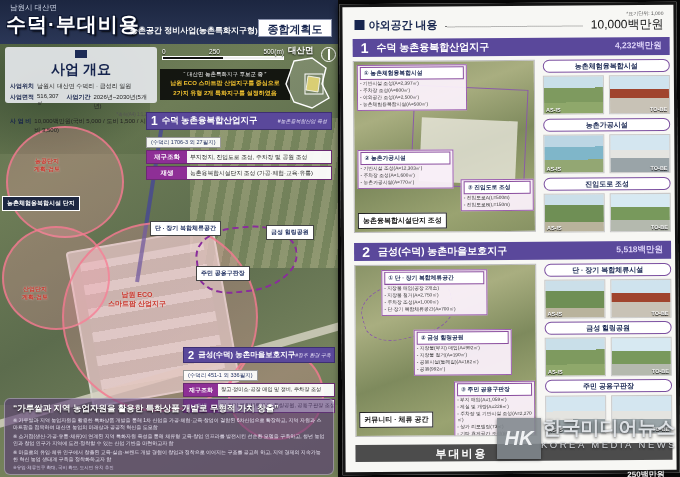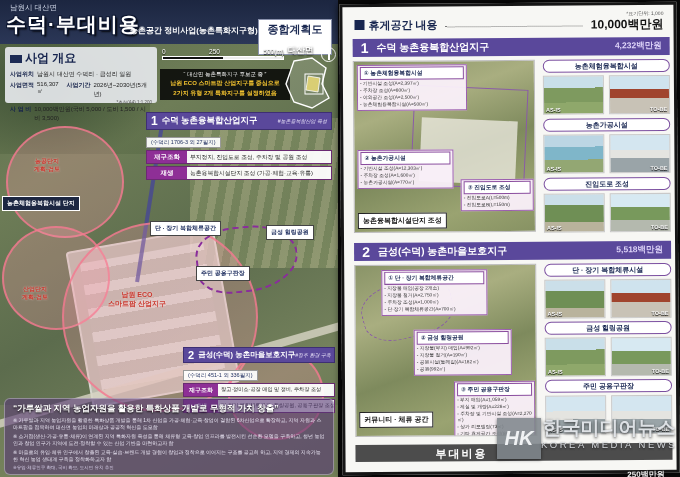--- a/index.html
+++ b/index.html
@@ -11,26 +11,26 @@
   #lp{position:absolute;left:0;top:0;width:338px;height:477px;overflow:hidden;
       background:linear-gradient(150deg,#5a6a4a 0%,#6e7d57 30%,#5c6c4d 55%,#74815c 80%,#66754f 100%);}
   .patch{position:absolute;}
   .circle{position:absolute;border:2px solid rgba(242,120,142,.8);background:rgba(250,160,175,.26);border-radius:50%;}
   #lp-header{position:absolute;left:0;top:0;width:338px;height:44px;
       background:linear-gradient(180deg,#1c2640,#2b3757);}
   .lp-region{position:absolute;left:10px;top:3px;font-size:7.5px;color:#cdd5e6;}
   .lp-title{position:absolute;left:6px;top:11px;font-size:20px;font-weight:bold;color:#fff;letter-spacing:1px;
       text-shadow:1px 1px 0 #0e1730,-1px 1px 0 #0e1730,1px -1px 0 #0e1730,-1px -1px 0 #0e1730,2px 2px 2px #000;}
   .lp-sub{position:absolute;left:130px;top:25px;font-size:8px;font-weight:bold;color:#fff;}
-  .lp-badge{position:absolute;left:258px;top:19px;width:74px;height:36px;background:#fff;color:#1c2a52;
+  .lp-badge{position:absolute;left:258px;top:19px;width:74px;height:18px;background:#fff;color:#1c2a52;
       font-size:11px;font-weight:bold;text-align:center;line-height:19px;border:1px solid #8a92ad;}
   
   #ovbox{position:absolute;left:5px;top:47px;width:152px;height:56px;background:rgba(233,235,240,.9);
       border-radius:3px;padding:3px 5px;color:#15224a;}
-  .ov-title{font-size:12px;font-weight:bold;color:#16244e;display:flex;align-items:center;gap:3px;}
+  .ov-title{font-size:14px;font-weight:bold;color:#16244e;display:flex;align-items:center;gap:3px;flex-direction:column;}
   .ov-sq{display:inline-block;width:12px;height:8px;background:#1d2b55;}
   .ov-row{font-size:6px;margin-top:2.5px;color:#222;display:flex;gap:3px;}
   .ov-lab{font-weight:bold;color:#15224a;white-space:nowrap;}
   .ov-note{font-size:4.5px;color:#555;text-align:right;margin-top:1px;}
   
   #scalebar{position:absolute;left:162px;top:48px;width:122px;}
   .sb-labels{display:flex;justify-content:space-between;font-size:6.5px;color:#fff;text-shadow:0 1px 1px #000;}
   .sb-bar{height:4px;border:1px solid #fff;background:linear-gradient(90deg,#111 0 50%,#eee 50%);margin-top:1px;}
   
   #notebox{position:absolute;left:160px;top:69px;width:130px;background:rgba(5,5,5,.85);padding:2px 3px;text-align:center;}
@@ -63,21 +63,21 @@
   #lp-note .b::before{content:"※ ";}
   #lp-note .f{font-size:4.5px;color:#d8d0ea;margin-top:1.5px;}
 
   
   #rp{position:absolute;left:341px;top:3px;width:337px;height:471px;background:#f7f7f4;border:3px solid #161616;
       transform:rotate(-0.4deg);box-shadow:0 0 8px #000;}
   .rp-sq{position:absolute;left:12px;top:13px;width:10px;height:10px;background:#17254e;}
   .rp-htitle{position:absolute;left:26px;top:11px;font-size:11px;font-weight:bold;color:#17254e;}
   .rp-dots{position:absolute;left:102px;top:20px;width:138px;border-bottom:1.5px dotted #777;}
   .rp-unit{position:absolute;right:10px;top:5px;font-size:5px;color:#555;}
-  .rp-total{position:absolute;right:10px;top:11px;font-size:12px;font-weight:bold;color:#111;text-align:right;}
+  .rp-total{position:absolute;right:10px;top:11px;font-size:12px;font-weight:normal;color:#111;text-align:right;}
   .sec-bar{position:absolute;left:10px;width:317px;height:18px;background:#5a489b;display:flex;align-items:center;color:#fff;}
   .sec-num{font-size:14px;font-weight:bold;margin:0 8px 0 8px;}
   .sec-title{font-size:10px;font-weight:bold;}
   .sec-amt{margin-left:auto;padding-right:8px;font-size:8.5px;font-weight:bold;color:#ddd3f8;}
   .rmap{position:absolute;left:10px;width:182px;height:172px;overflow:hidden;border:1px solid #bbb;
       background:linear-gradient(160deg,#8a9468 0%,#a9ae80 28%,#7e8a5d 55%,#9aa371 80%,#879263 100%);}
   .site-outline{position:absolute;border:1.5px solid #8a5aa8;}
   .site-pad{position:absolute;background:rgba(240,238,230,.75);}
   .co{position:absolute;background:rgba(250,240,250,.95);border:1px solid #9b5fae;padding:1px 2px 2px 2px;}
   .co-t{background:#fff;border:1px solid #8a4d9e;color:#162450;font-size:5.8px;font-weight:bold;padding:1px 3px;white-space:nowrap;}
@@ -231,21 +231,21 @@
       <div class="t">“가루쌀과 지역 농업자원을 활용한 특화상품 개발로 무형적 가치 창출”</div>
       <div class="b">가루쌀과 지역 농업자원을 활용한 특화상품 개발을 통해 1차 산업을 가공·체험·교육·창업이 결합된 6차산업으로 확장하고, 지역 자원과 스마트팜을 접목하여 대산면 농업의 미래상과 공공적 혁신을 도모함</div>
       <div class="b">소거점(생산·가공·유통·체류)이 연계된 지역 특화자원 육성을 통해 체류형 교육·창업 인프라를 발전시킨 선순환 모델을 구축하고, 청년 농업인과 창업 인구가 지역에 도전·정착할 수 있는 산업 기반을 마련하고자 함</div>
       <div class="b">마을로의 유입·체류 인구에서 창출된 교육·실습·브랜드 개발 경험이 창업과 정착으로 이어지는 구조를 공고히 하고, 지역 경제의 지속가능한 혁신 농업 생태계 구축을 정착화하고자 함</div>
       <div class="f">※유입·체류인구 확대, 국비 확보, 도시민 유치 추진</div>
     </div>
   </div>
 
   <div id="rp">
     <span class="rp-sq"></span>
-    <span class="rp-htitle">휴게공간 내용</span>
+    <span class="rp-htitle">야외공간 내용</span>
     <span class="rp-dots"></span>
     <span class="rp-unit">*표기단위: 1,000</span>
     <span class="rp-total">10,000백만원</span>
 
     <div class="sec-bar" style="top:32px;">
       <span class="sec-num">1</span>
       <span class="sec-title">수덕 농촌융복합산업지구</span>
       <span class="sec-amt">4,232백만원</span>
     </div>
 

